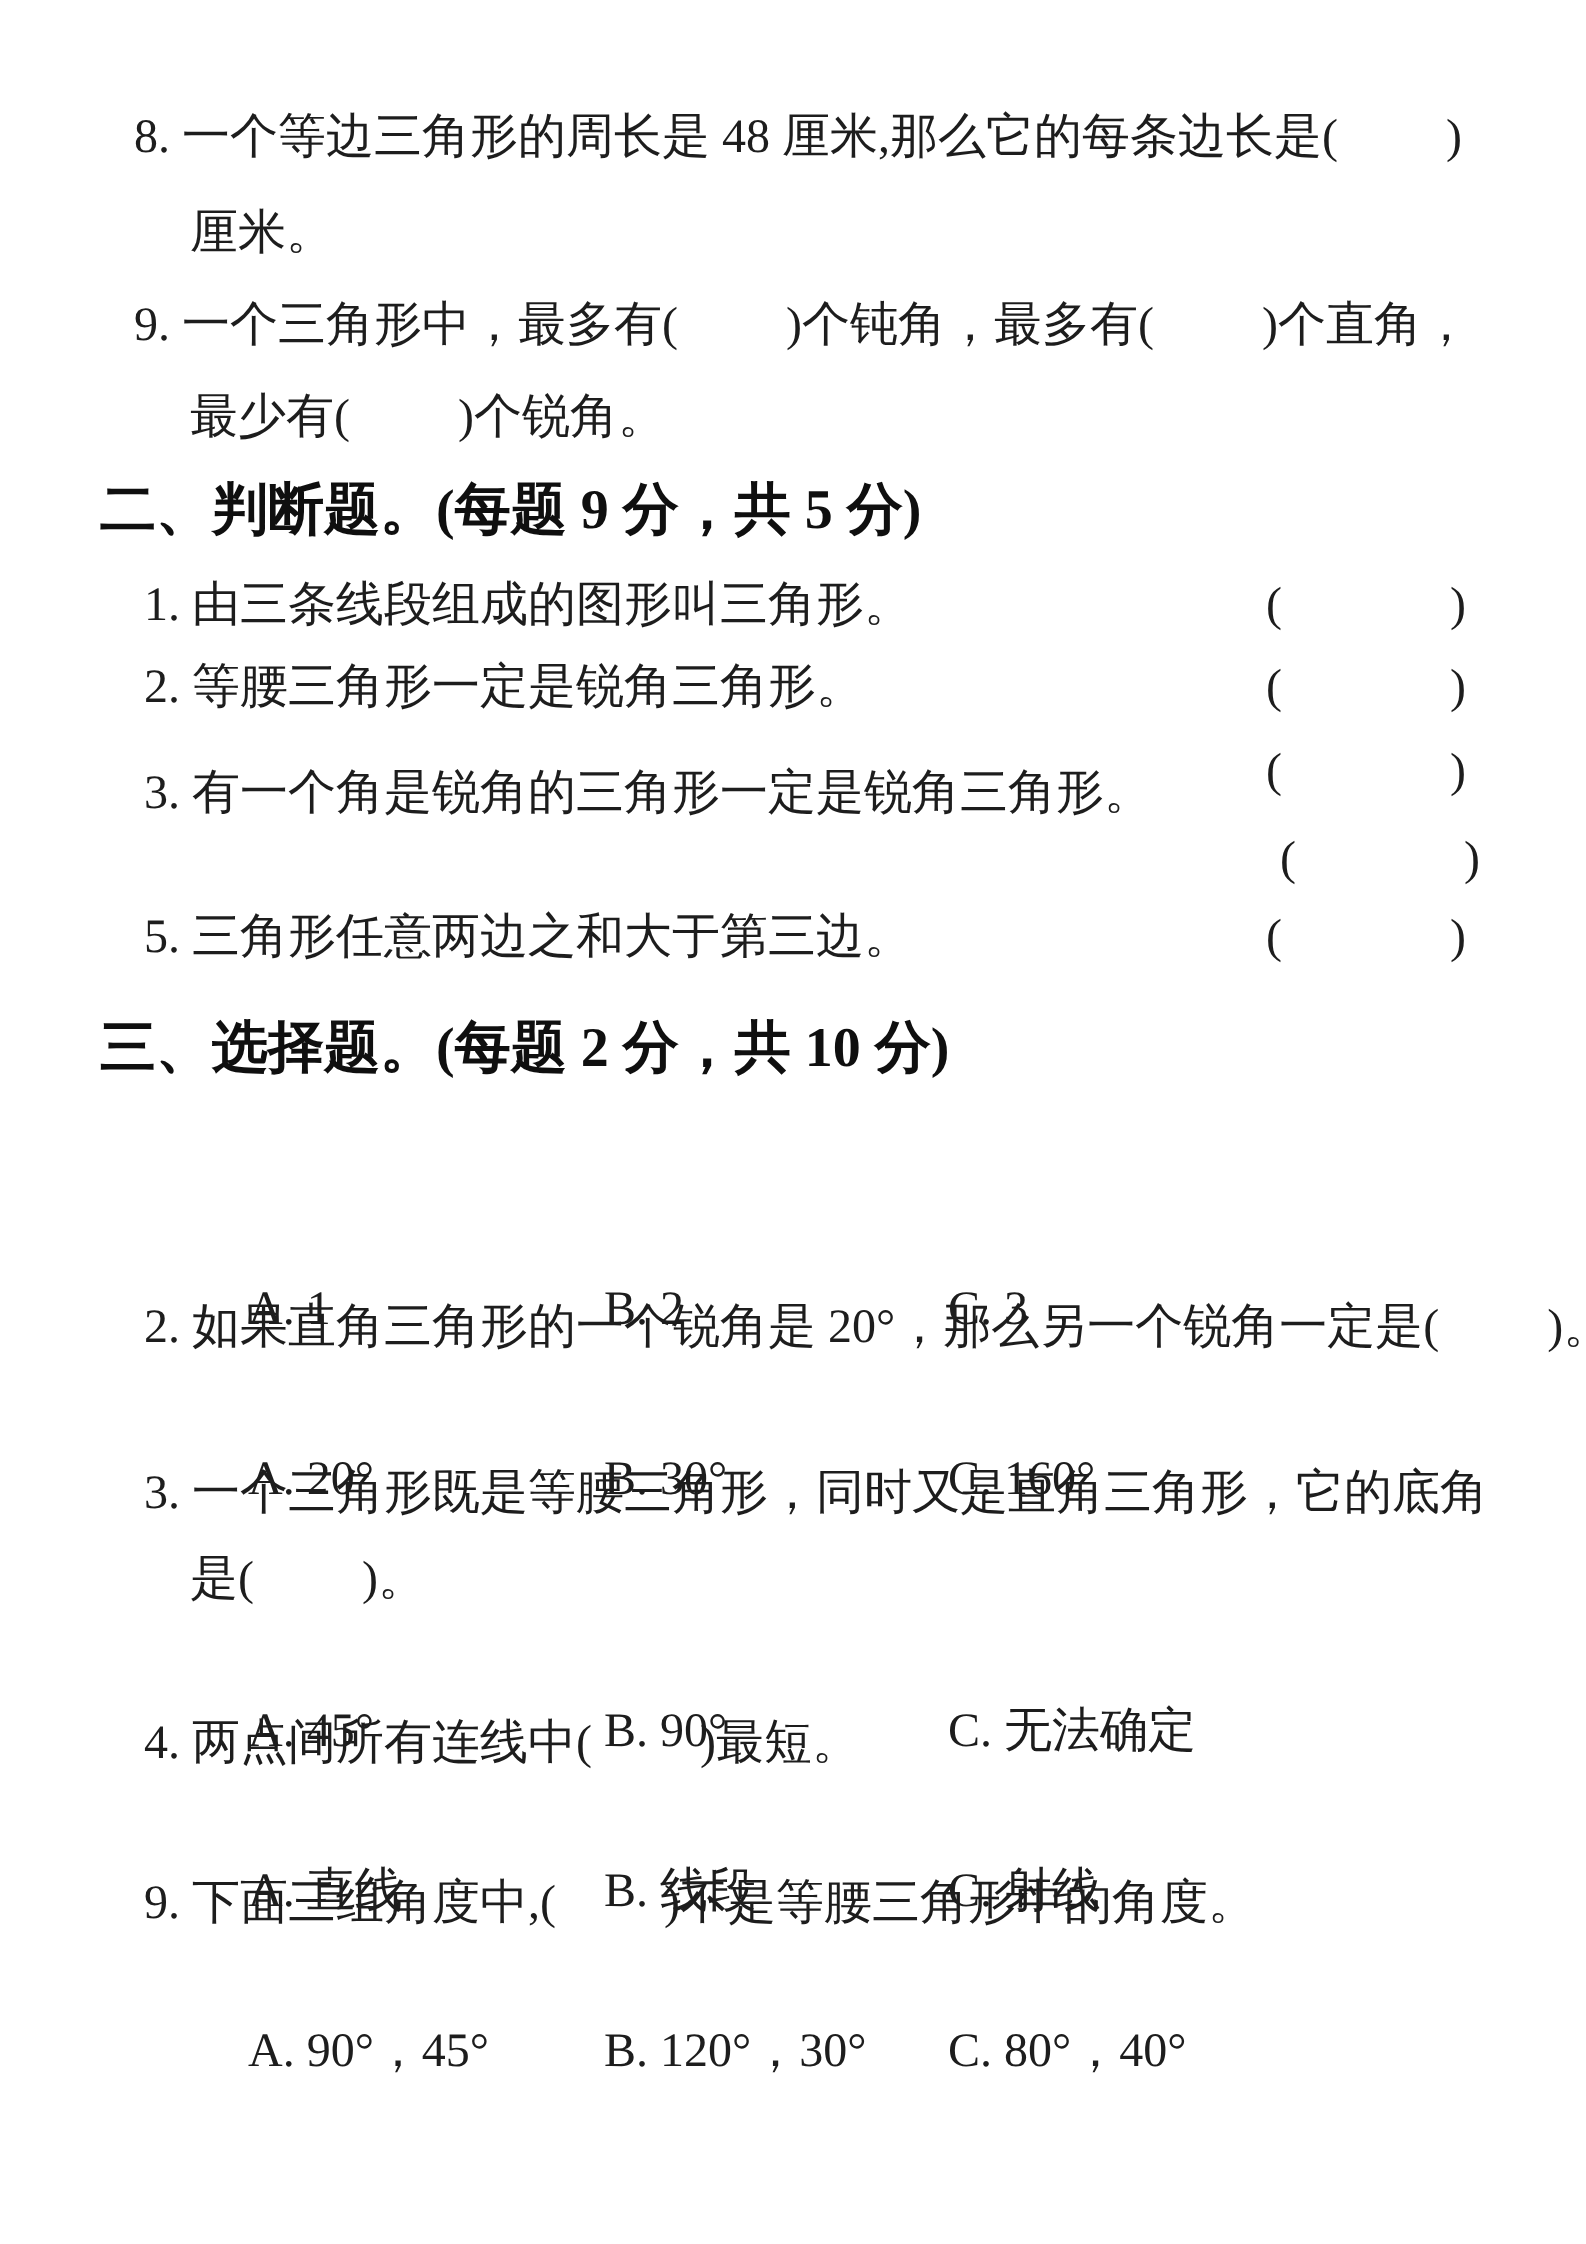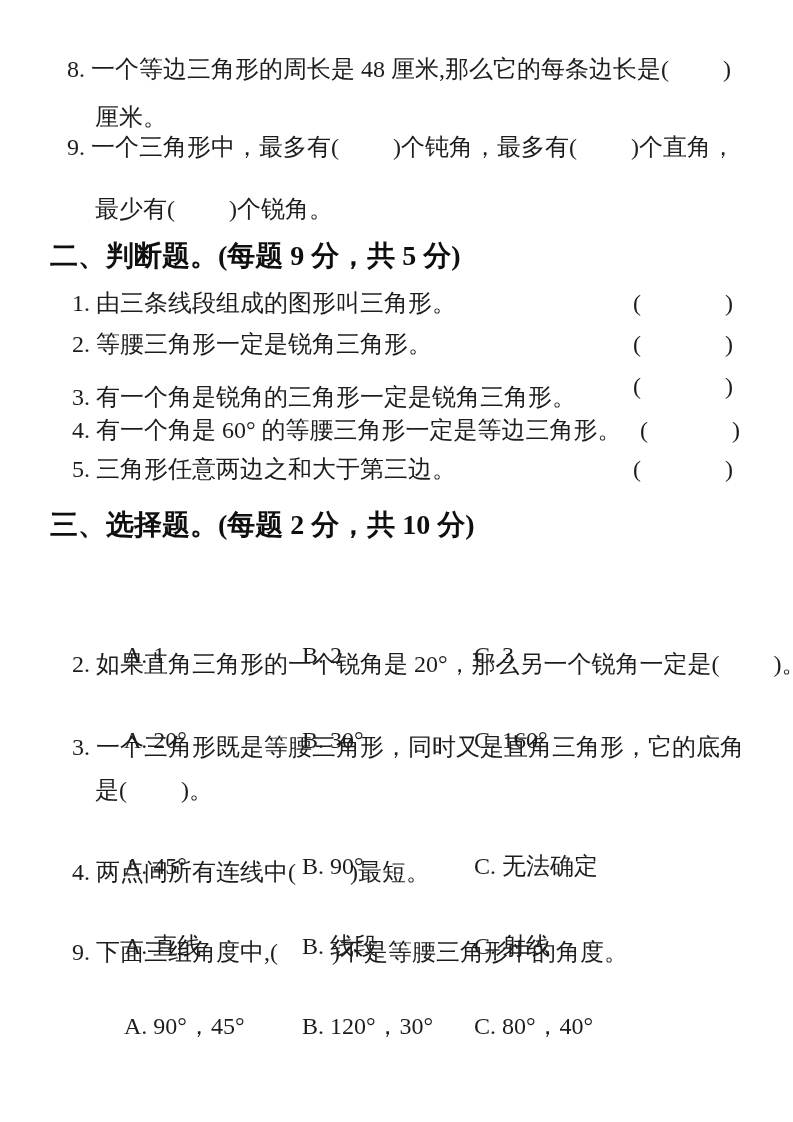--- a/index.html
+++ b/index.html
@@ -33,35 +33,34 @@
   .opt-a { width: 178px; }
   .opt-b { width: 172px; }
 </style>
 </head>
 <body>
 
 <div class="page">
 
   <div class="line" style="top:52px;left:67px">8. 一个等边三角形的周长是 48 厘米,那么它的每条边长是(         )</div>
   <div class="line" style="top:100px;left:95px">厘米。</div>
-  <div class="line" style="top:130px;left:67px">9. 一个三角形中，最多有(         )个钝角，最多有(         )个直角，</div>
+  <div class="line" style="top:146px;left:67px">9. 一个三角形中，最多有(         )个钝角，最多有(         )个直角，</div>
   <div class="line" style="top:192px;left:95px">最少有(         )个锐角。</div>
 
   <div class="heading" style="top:236px;left:50px">二、判断题。(每题 9 分，共 5 分)</div>
 
   <div class="line" style="top:286px;left:72px">1. 由三条线段组成的图形叫三角形。</div>
   <div class="line" style="top:286px;left:633px">(              )</div>
 
   <div class="line" style="top:327px;left:72px">2. 等腰三角形一定是锐角三角形。</div>
   <div class="line" style="top:327px;left:633px">(              )</div>
 
   <div class="line" style="top:380px;left:72px">3. 有一个角是锐角的三角形一定是锐角三角形。</div>
   <div class="line" style="top:369px;left:633px">(              )</div>
 
-  <div class="line" style="top:413px;left:72px">4. 有一个角是 60° 的等腰三角形一定是等边三角形。</div>
   <div class="line" style="top:413px;left:640px">(              )</div>
 
   <div class="line" style="top:452px;left:72px">5. 三角形任意两边之和大于第三边。</div>
   <div class="line" style="top:452px;left:633px">(              )</div>
 
   <div class="heading" style="top:505px;left:50px">三、选择题。(每题 2 分，共 10 分)</div>
 
   <div class="opts" style="top:604px;left:100px">
     <span class="opt-a">A. 1</span><span class="opt-b">B. 2</span><span>C. 3</span>
   </div>

